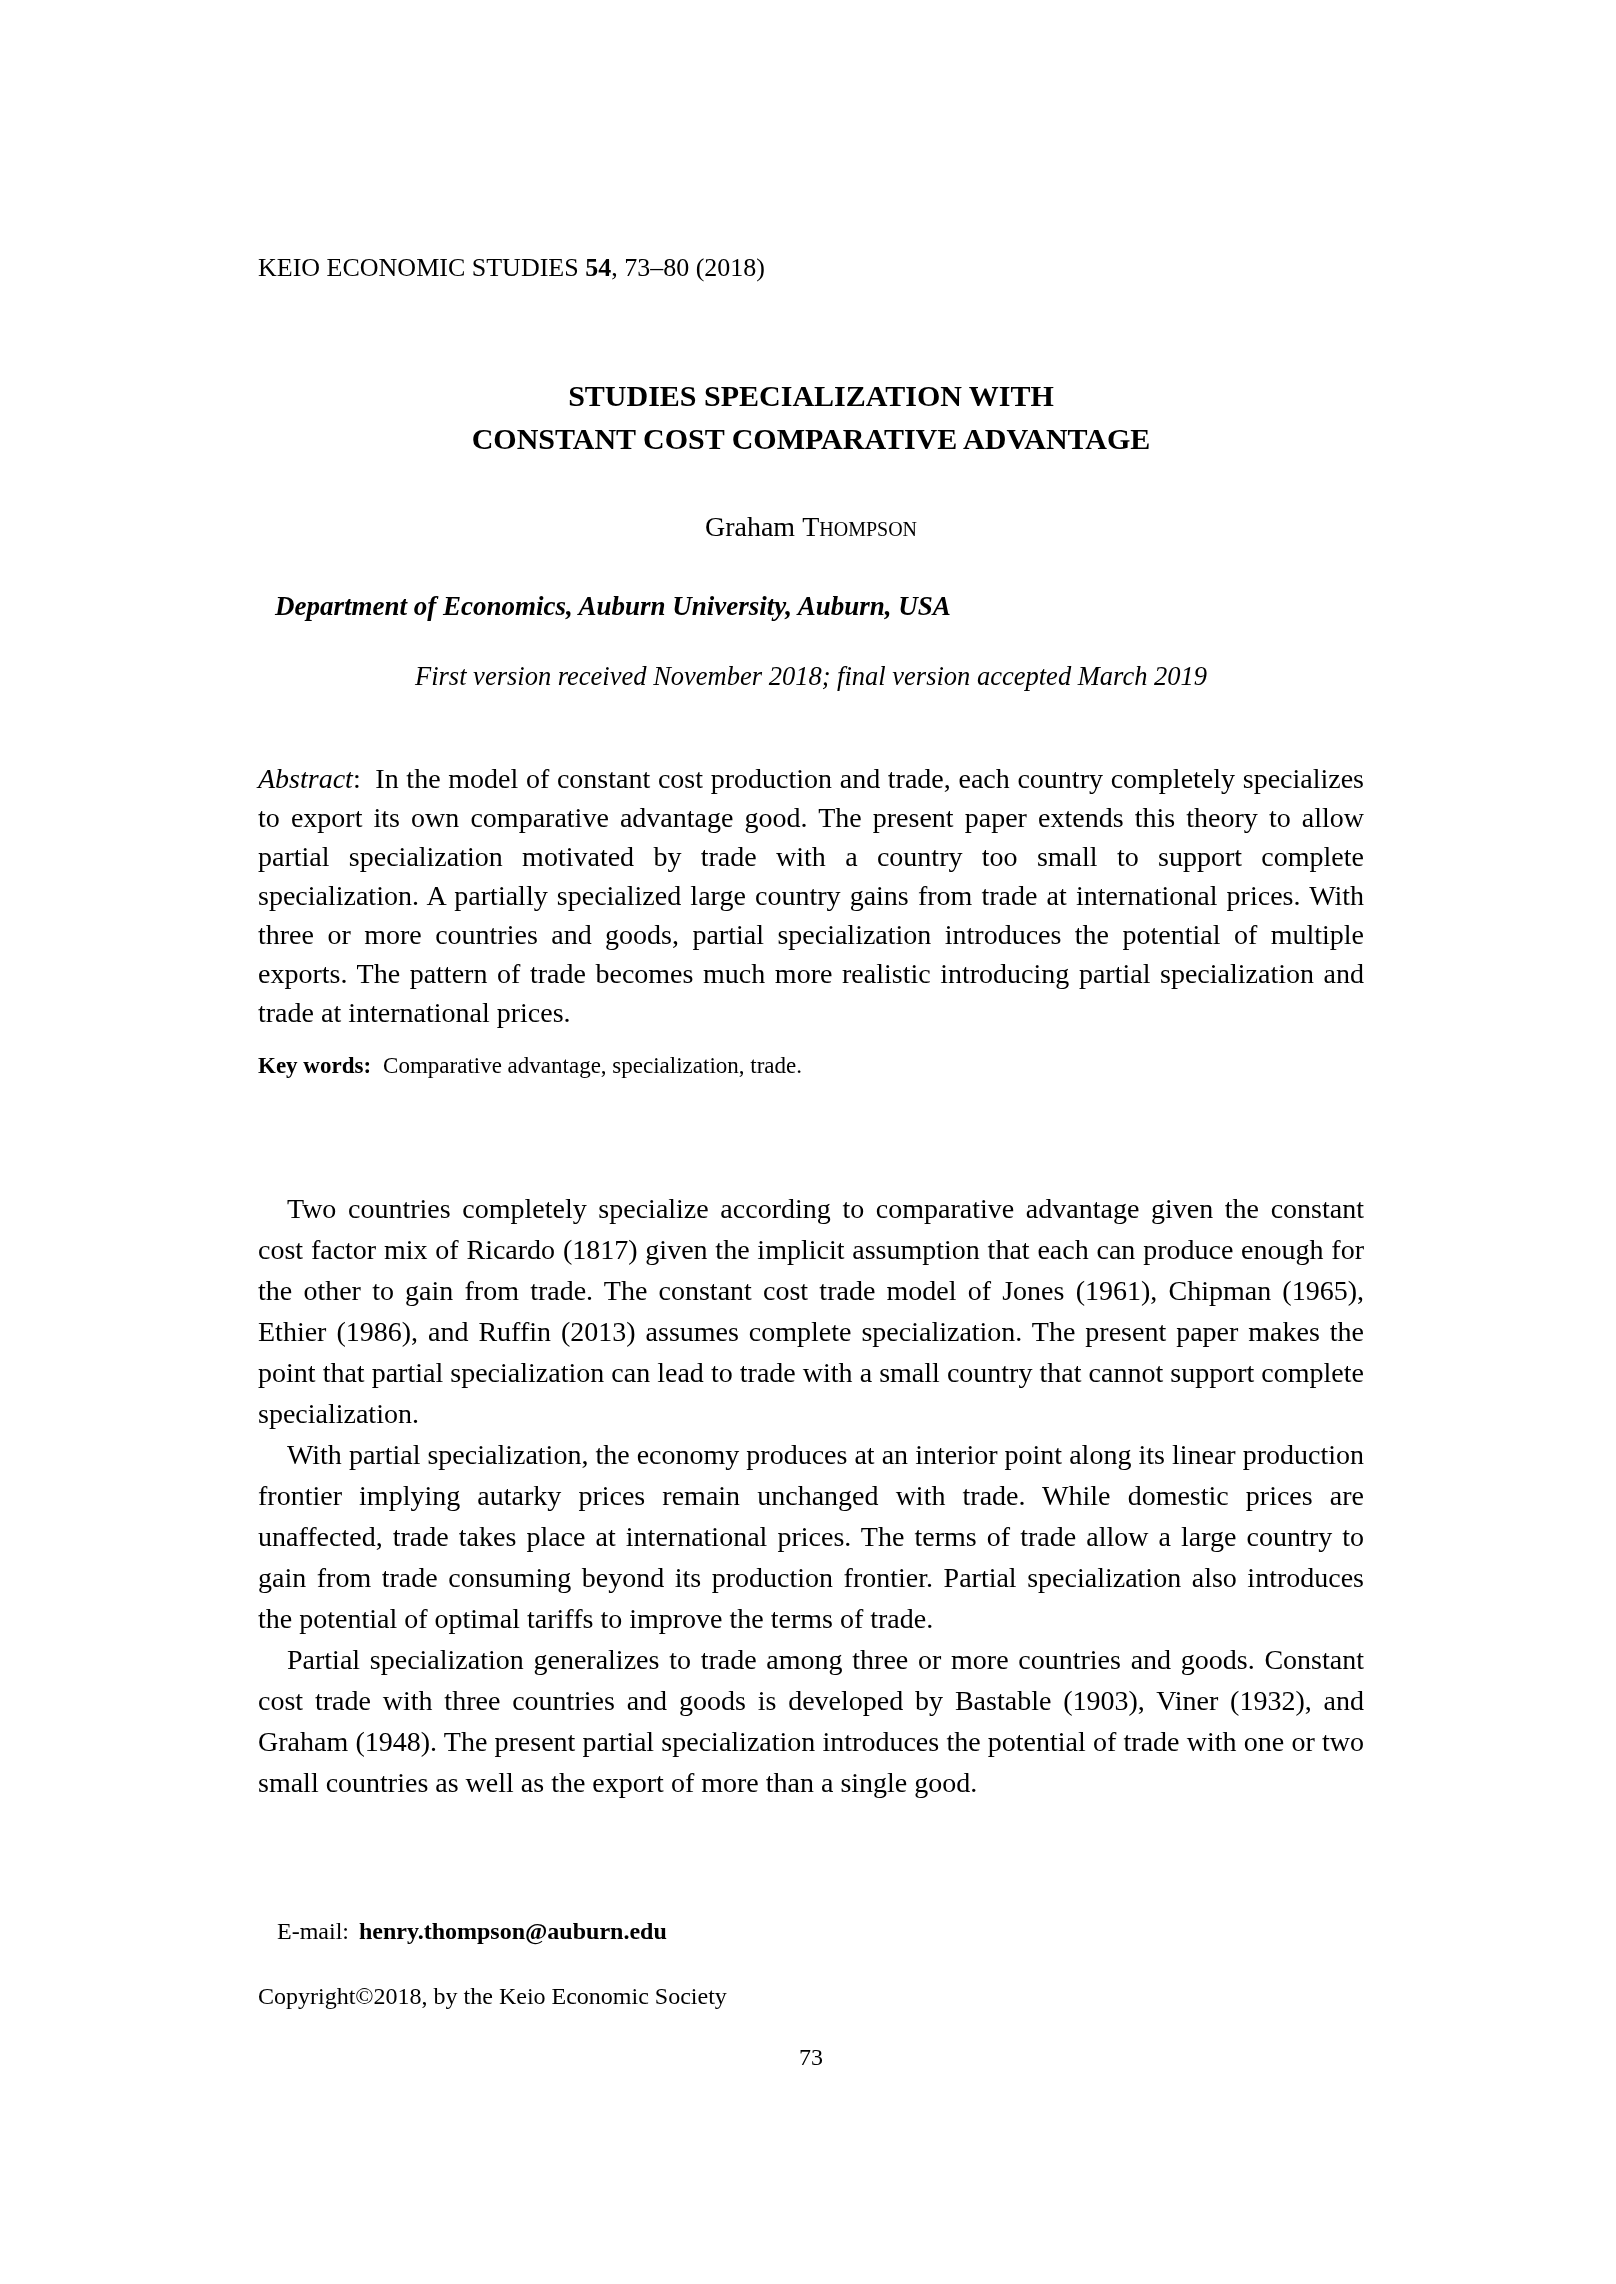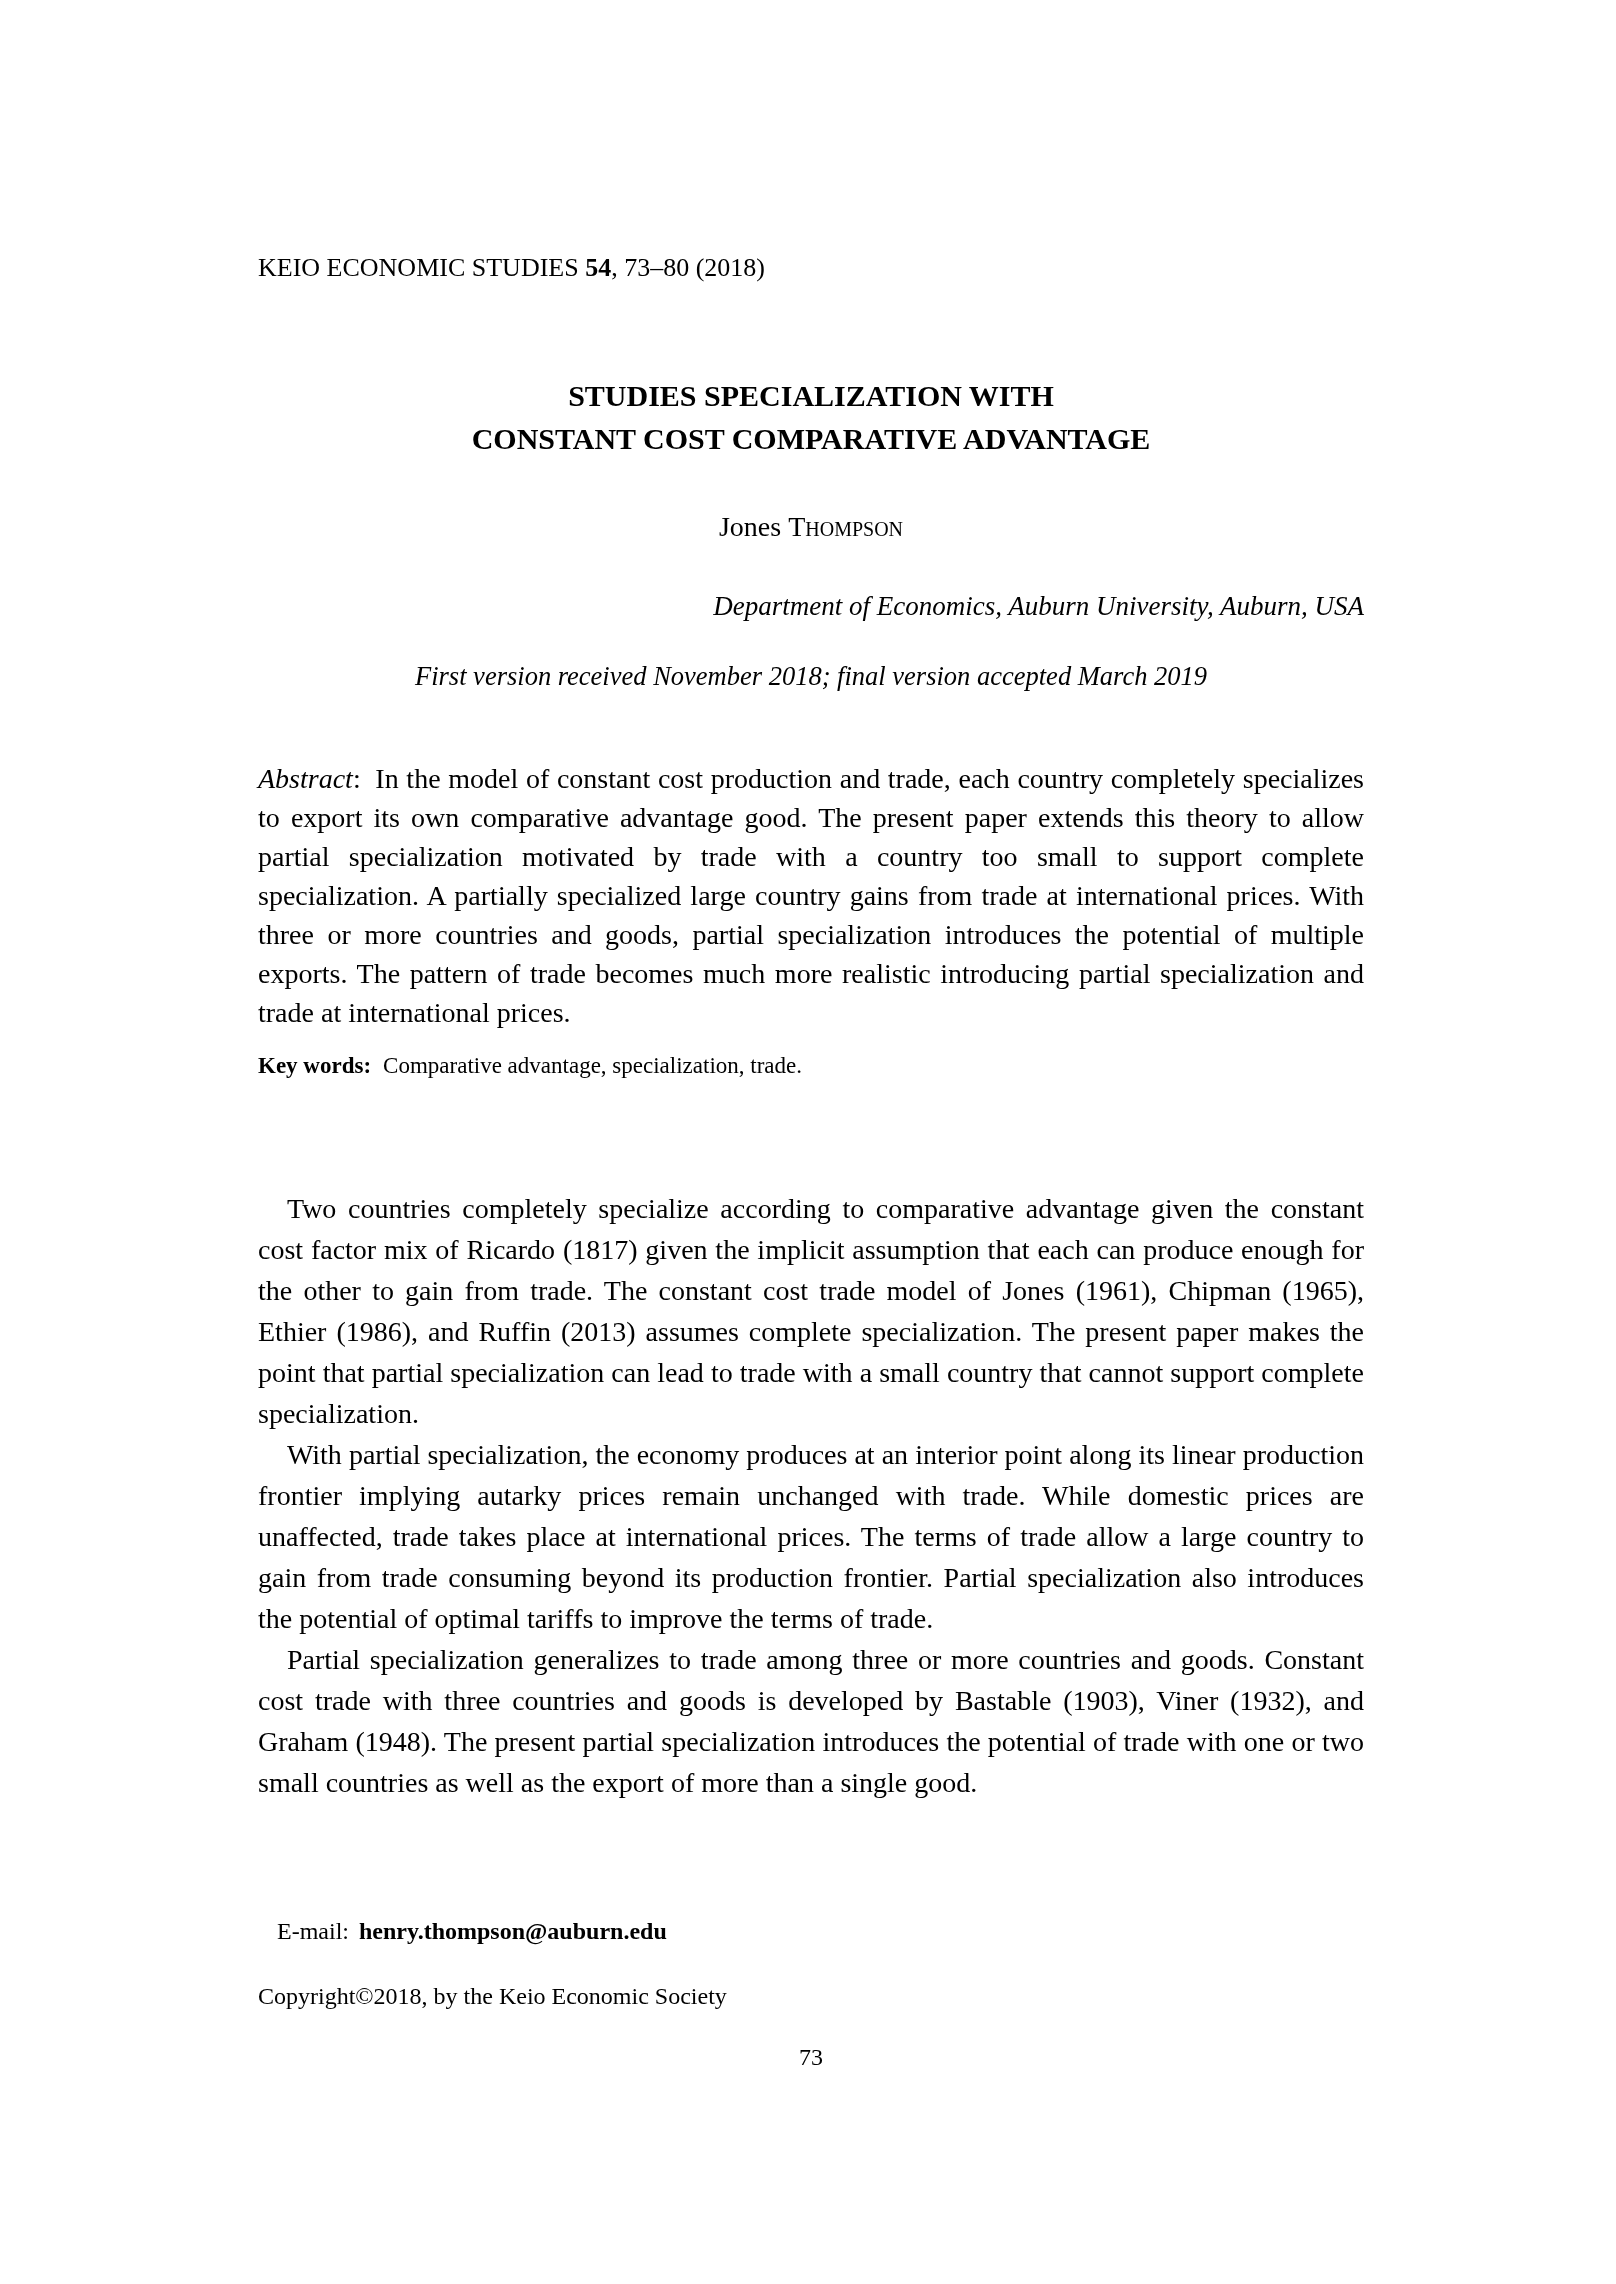--- a/index.html
+++ b/index.html
@@ -50,26 +50,27 @@
     left: 0;
     width: 100%;
     text-align: center;
     font-size: 28px;
     line-height: 33px;
   }
   .author-line .surname { font-variant: small-caps; }
   .affiliation-line {
     position: absolute;
     top: 590px;
-    left: 0;
+    left: 17px;
     width: 100%;
-    text-align: right;
+    text-align: left;
     font-style: italic;
     font-size: 27px;
     line-height: 32px;
+    font-weight: bold;
   }
   .received-line {
     position: absolute;
     top: 661px;
     left: 0;
     width: 100%;
     text-align: center;
     font-style: italic;
     font-size: 26.5px;
     line-height: 31px;
@@ -151,21 +152,21 @@
 <div class="page">
   <div class="content">
 
     <div class="running-head"><span>KEIO ECONOMIC STUDIES </span><span class="vol">54</span><span>, 73–80 (2018)</span></div>
 
     <div class="paper-title">
       <div>STUDIES SPECIALIZATION WITH</div>
       <div>CONSTANT COST COMPARATIVE ADVANTAGE</div>
     </div>
 
-    <div class="author-line"><span>Jones </span><span class="surname">Thompson</span></div>
+    <div class="author-line"><span>Graham </span><span class="surname">Thompson</span></div>
 
     <div class="affiliation-line">Department of Economics, Auburn University, Auburn, USA</div>
 
     <div class="received-line">First version received November 2018; final version accepted March 2019</div>
 
     <div class="abstract-block"><span class="abstract-label">Abstract</span><span>:</span><span class="abstract-text">In the model of constant cost production and trade, each country completely specializes to export its own comparative advantage good. The present paper extends this theory to allow partial specialization motivated by trade with a country too small to support complete specialization. A partially specialized large country gains from trade at international prices. With three or more countries and goods, partial specialization introduces the potential of multiple exports. The pattern of trade becomes much more realistic introducing partial specialization and trade at international prices.</span></div>
 
     <div class="keywords-line"><span class="meta-label">Key words:</span><span class="meta-value">Comparative advantage, specialization, trade.</span></div>
 
 

